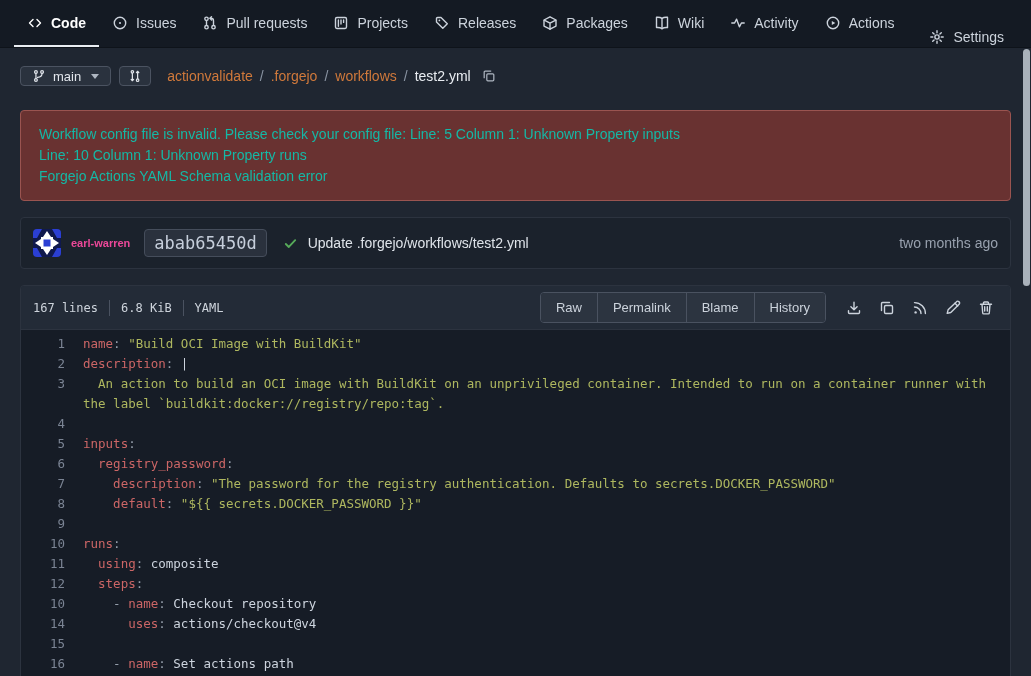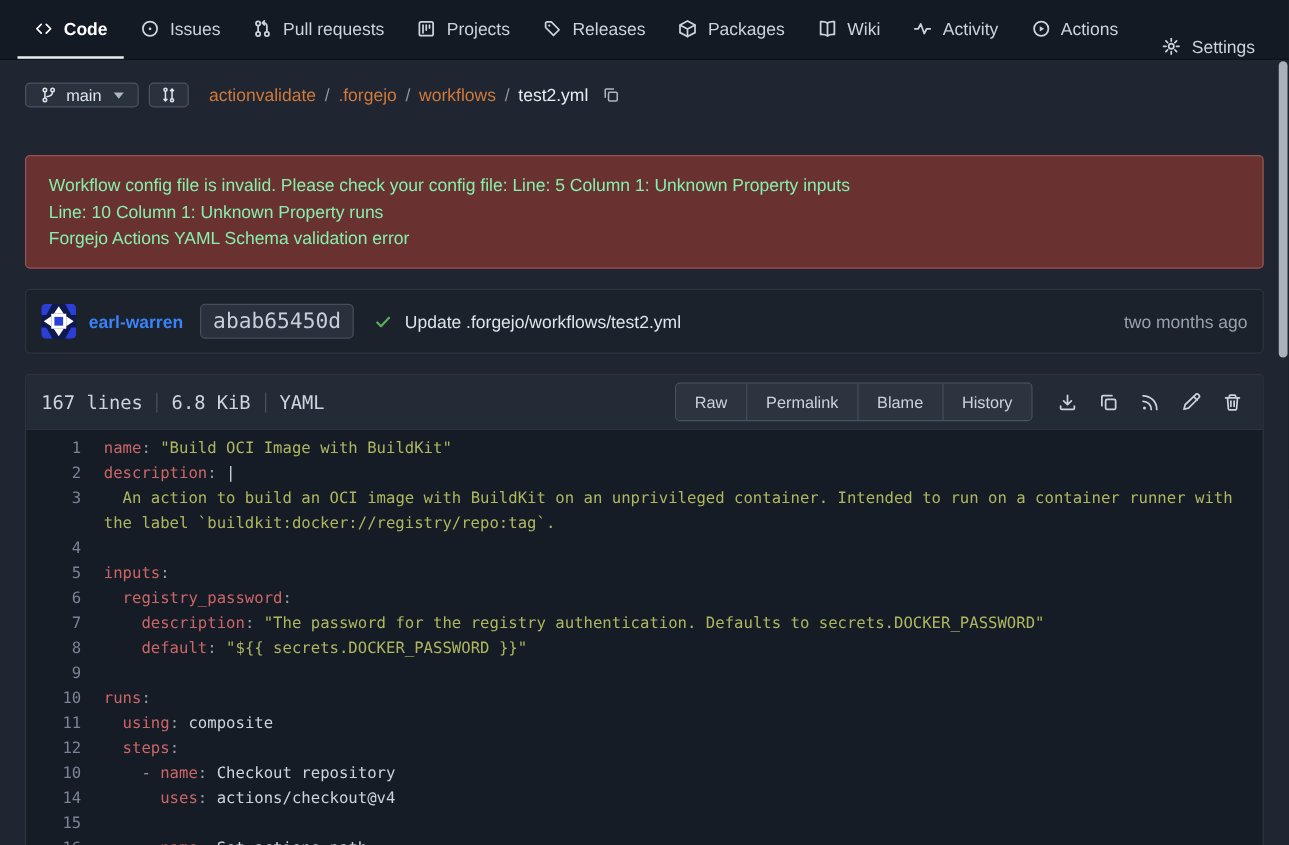--- a/index.html
+++ b/index.html
@@ -29,36 +29,36 @@
   .caret { width:0; height:0; border-left:4px solid transparent; border-right:4px solid transparent; border-top:5px solid #aeb6c1; margin-left:3px; }
   .icon-btn-sq { width:32px; justify-content:center; padding:0; }
   .breadcrumb { font-size:14px; display:flex; align-items:center; gap:7px; margin-left:8px; }
   .breadcrumb a { color:#d0793b; text-decoration:none; cursor:pointer; }
   .breadcrumb .sep { color:#8b95a3; }
   .breadcrumb .cur { color:#e9edf2; }
   .copy-path { margin-left:4px; color:#aeb6c1; cursor:pointer; }
   .copy-path svg { width:14px; height:14px; stroke:currentColor; fill:none; stroke-width:1.4; stroke-linejoin:round; }
 
   
-  .error-box { margin-top:32px; background:#693231; border:1px solid #9a5450; border-radius:4px; padding:13px 18px; font-size:14px; line-height:21px; color:#86efac; }
+  .error-box { margin-top:18px; background:#693231; border:1px solid #9a5450; border-radius:4px; padding:13px 18px; font-size:14px; line-height:21px; color:#14b8a6; }
 
   
   .commit-box { margin-top:16px; background:#1b222c; border:1px solid #2c333f; border-radius:4px; height:52px; display:flex; align-items:center; padding:0 12px; gap:10px; }
   .avatar { width:28px; height:28px; border-radius:4px; flex:0 0 28px; }
-  .author { font-weight:bold; font-size:14px; color:#3b82f6; cursor:pointer; }
+  .author { font-weight:bold; font-size:11px; color:#ec4899; cursor:pointer; }
   .hash { font-family:"DejaVu Sans Mono", monospace; font-size:17px; background:#2a313d; border:1px solid #454d5b; border-radius:4px; padding:3px 9px; color:#c6cedb; margin-left:4px; cursor:pointer; }
   .commit-check { margin-left:6px; }
   .commit-check svg { width:15px; height:15px; stroke:#57ab5a; fill:none; stroke-width:2; stroke-linecap:round; stroke-linejoin:round; }
   .commit-msg { font-size:14px; color:#dfe4ea; cursor:pointer; }
   .commit-time { margin-left:auto; color:#98a1ae; font-size:14px; }
 
   
   .file-box { margin-top:16px; border:1px solid #2c333f; border-radius:4px 4px 0 0; overflow:hidden; }
   .file-header { height:44px; background:#232b37; display:flex; align-items:center; padding:0 12px; border-bottom:1px solid #2c333f; }
-  .file-meta { font-family:"DejaVu Sans Mono", monospace; font-size:15px; color:#ced4dc; display:flex; align-items:center; }
+  .file-meta { font-family:"DejaVu Sans Mono", monospace; font-size:12px; color:#ced4dc; display:flex; align-items:center; }
   .meta-div { width:1px; height:16px; background:#4a5260; margin:0 11px; }
   .btn-group { display:flex; margin-left:auto; border:1px solid #4a5260; border-radius:4px; overflow:hidden; }
   .btn-group button { background:#2c3440; border:none; border-right:1px solid #4a5260; color:#ccd3dc; font-size:13px; padding:7px 15px; cursor:pointer; font-family:inherit; }
   .btn-group button:last-child { border-right:none; }
   .icon-btns { display:flex; gap:17px; margin-left:20px; margin-right:4px; color:#ccd3dc; align-items:center; }
   .icon-btns .fbtn { background:none; border:none; color:inherit; cursor:pointer; padding:0; }
   .icon-btns svg { width:16px; height:16px; stroke:currentColor; fill:none; stroke-width:1.4; stroke-linecap:round; stroke-linejoin:round; }
 
   
   .code { background:#161c26; padding-top:4px; font-family:"DejaVu Sans Mono", monospace; font-size:12.5px; line-height:20px; }

